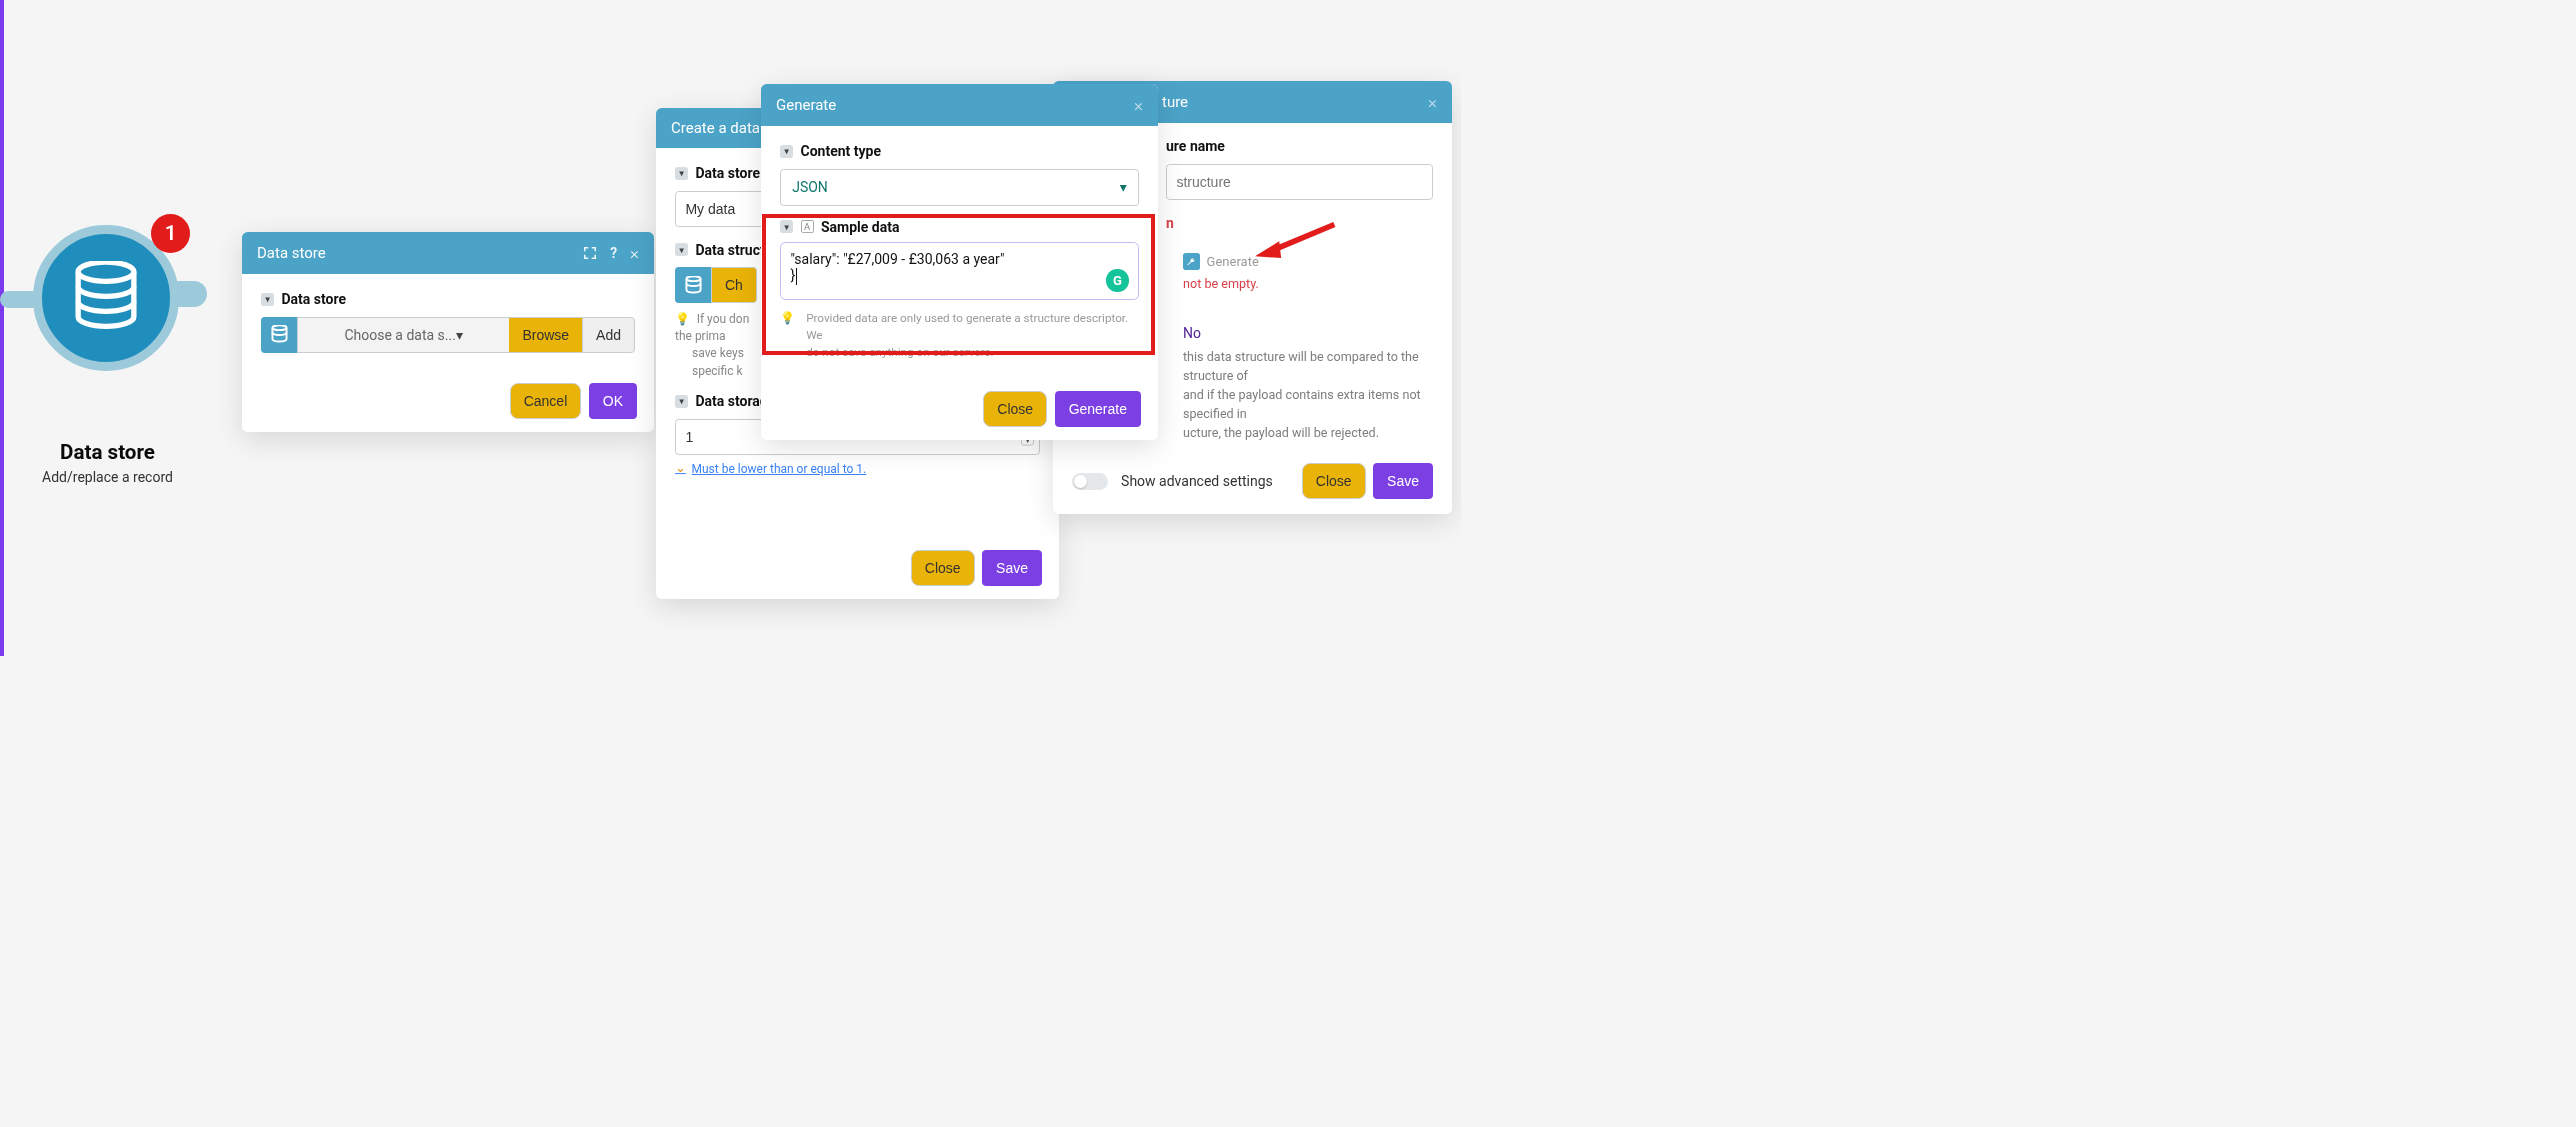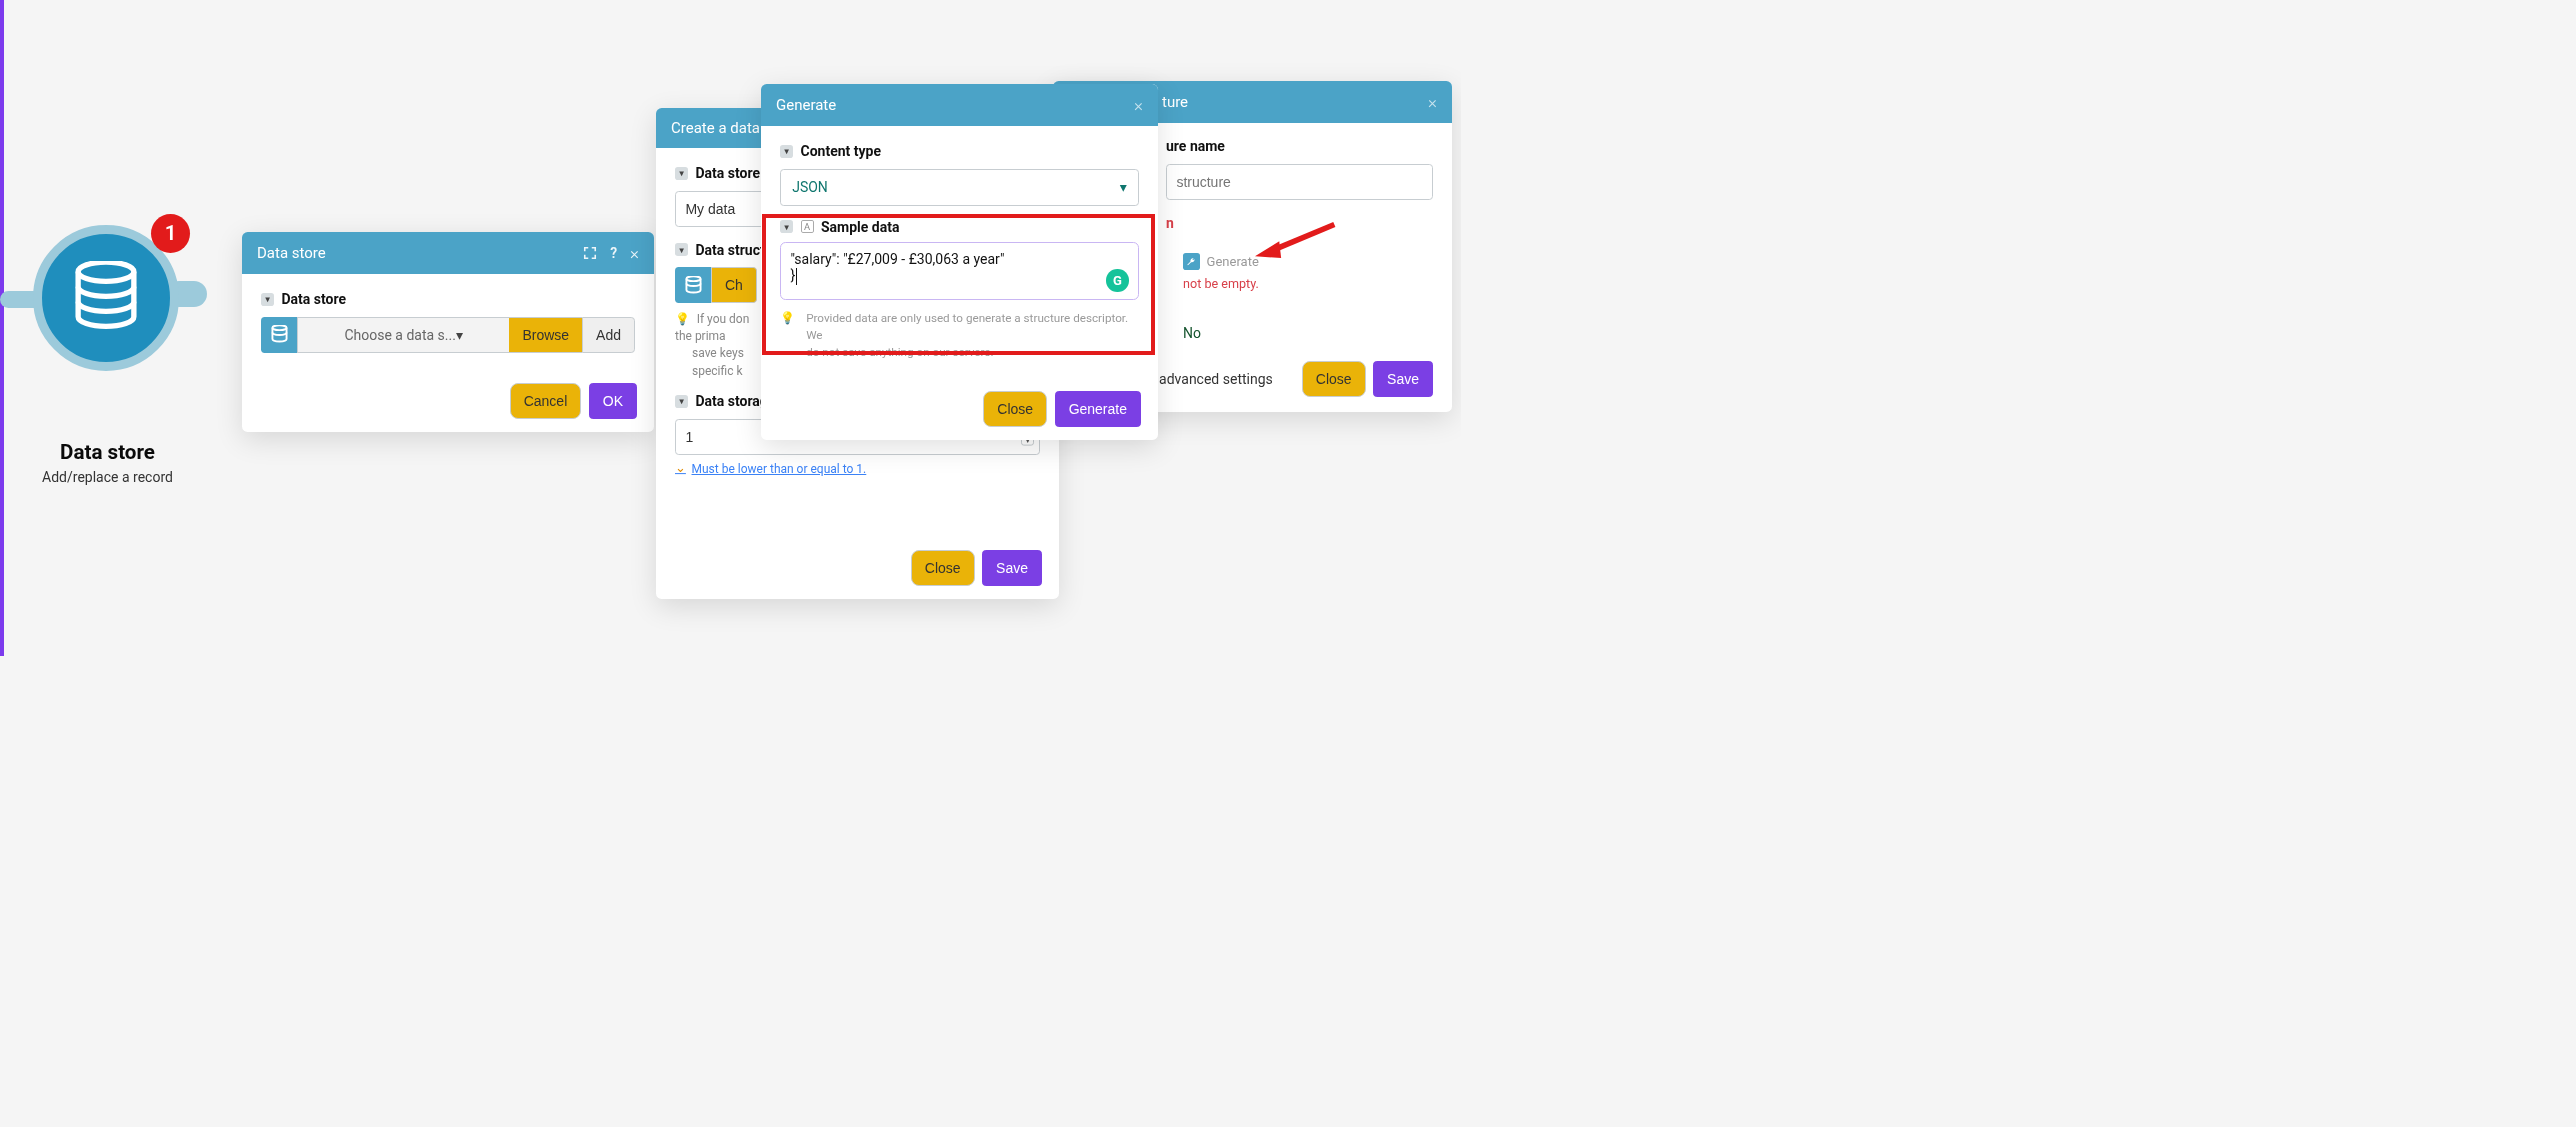--- a/index.html
+++ b/index.html
@@ -198,21 +198,21 @@
   .panel4 .panel-body { padding: 15px 19px 5.6px; }
   .gen-link {
     display: inline-flex; align-items:center; gap:6.6px;
     font-size: 13px; color: #9a9a9a; margin: 13px 0 3.7px; cursor:pointer;
   }
   .wrench {
     width:17px; height:17px; background:#4ba3c7; border-radius:2.8px;
     display:inline-flex; align-items:center; justify-content:center;
   }
   .error-text { color: #d8414a; font-size: 12.6px; margin-top: 1.9px; }
-  .strict-row { margin-top: 34px; font-size:14px; color:#14532d; }
+  .strict-row { margin-top: 34px; font-size:14px; color:#4c1d95; }
   .desc { color:#7e7e7e; font-size:12.6px; line-height:1.5; margin-top:7.5px; }
   .switch {
     width: 36px; height: 17px; background:#e4e8eb; border-radius: 9.4px;
     display:inline-block; position:relative; vertical-align:middle; margin-right:9.4px;
   }
   .switch::after {
     content:""; width:13px; height:13px; border-radius:50%; background:#fff;
     position:absolute; left:1.9px; top:1.9px; box-shadow:0 0.9px 1.9px rgba(0,0,0,.2);
   }
   .adv-row { display:flex; align-items:center; justify-content:space-between; padding:15px 19px; }
@@ -360,20 +360,25 @@
     <div class="gen-link" style="padding-left:111px;">
       <span class="wrench">
         <svg width="10.3" height="10.3" viewBox="0 0 16 16">
             <path d="M13 3a4 4 0 0 1-5 5L3 13l-1-1 5-5a4 4 0 0 1 5-5l-2 2 1 1 2-2z" fill="#fff"></path>
           </svg>
       </span>
       <span>Generate</span>
     </div>
     <div class="error-text" style="padding-left:111px;">not be empty.</div>
     <div class="strict-row" style="padding-left:111px;">No</div>
+    <div class="desc" style="padding-left:111px;">
+      <span>this data structure will be compared to the structure of</span><br>
+      <span>and if the payload contains extra items not specified in</span><br>
+      <span>ucture, the payload will be rejected.</span>
+    </div>
   </div>
   <div class="adv-row">
     <div class="adv-left">
       <span class="switch"></span>
       <span>Show advanced settings</span>
     </div>
     <div style="display:flex; gap:7.5px;">
       <button class="btn plain">Close</button>
       <button class="btn primary">Save</button>
     </div>

